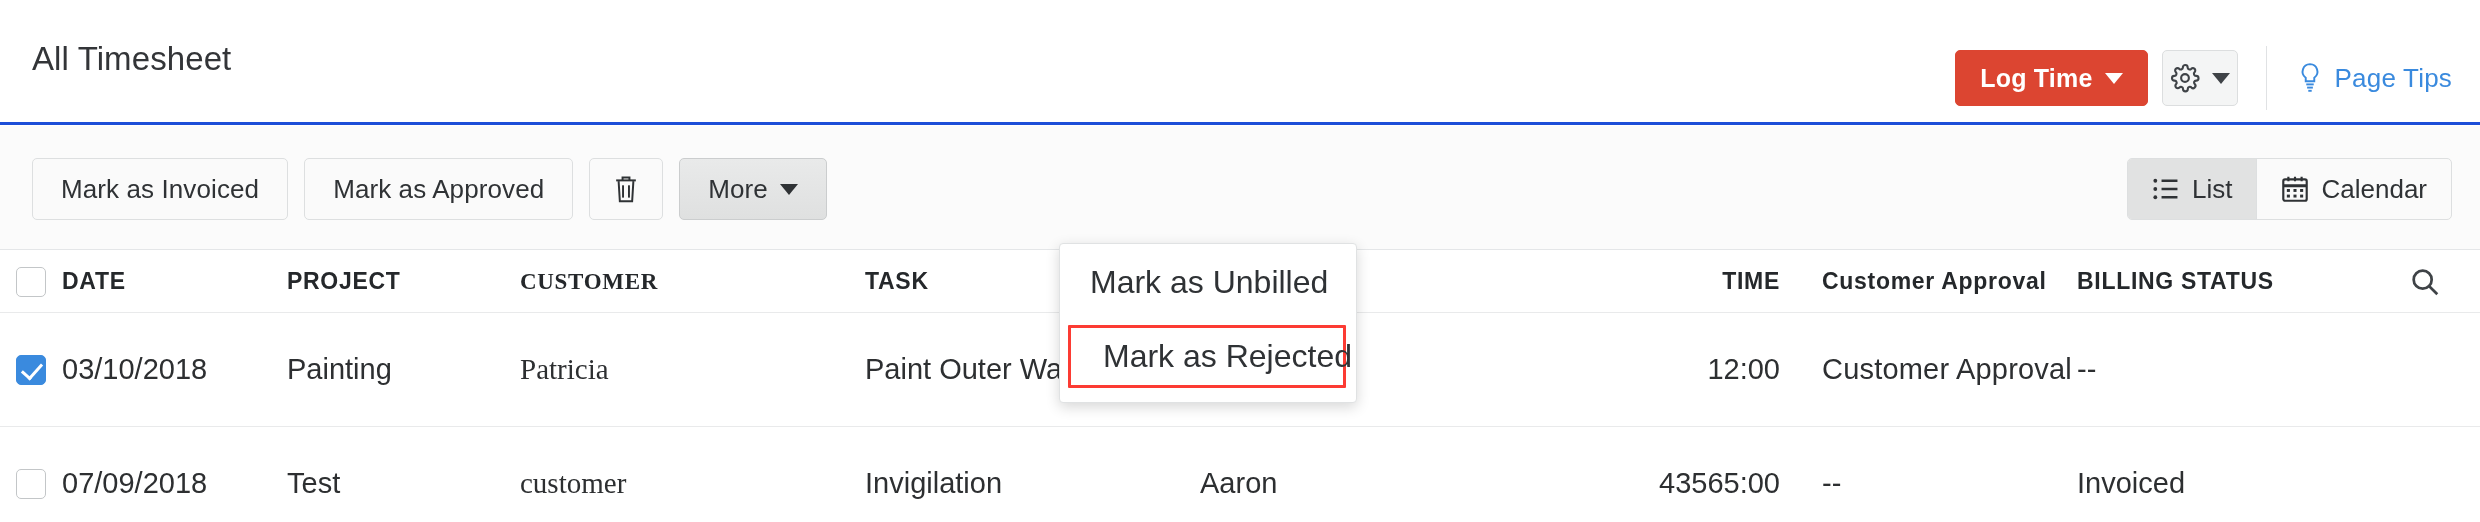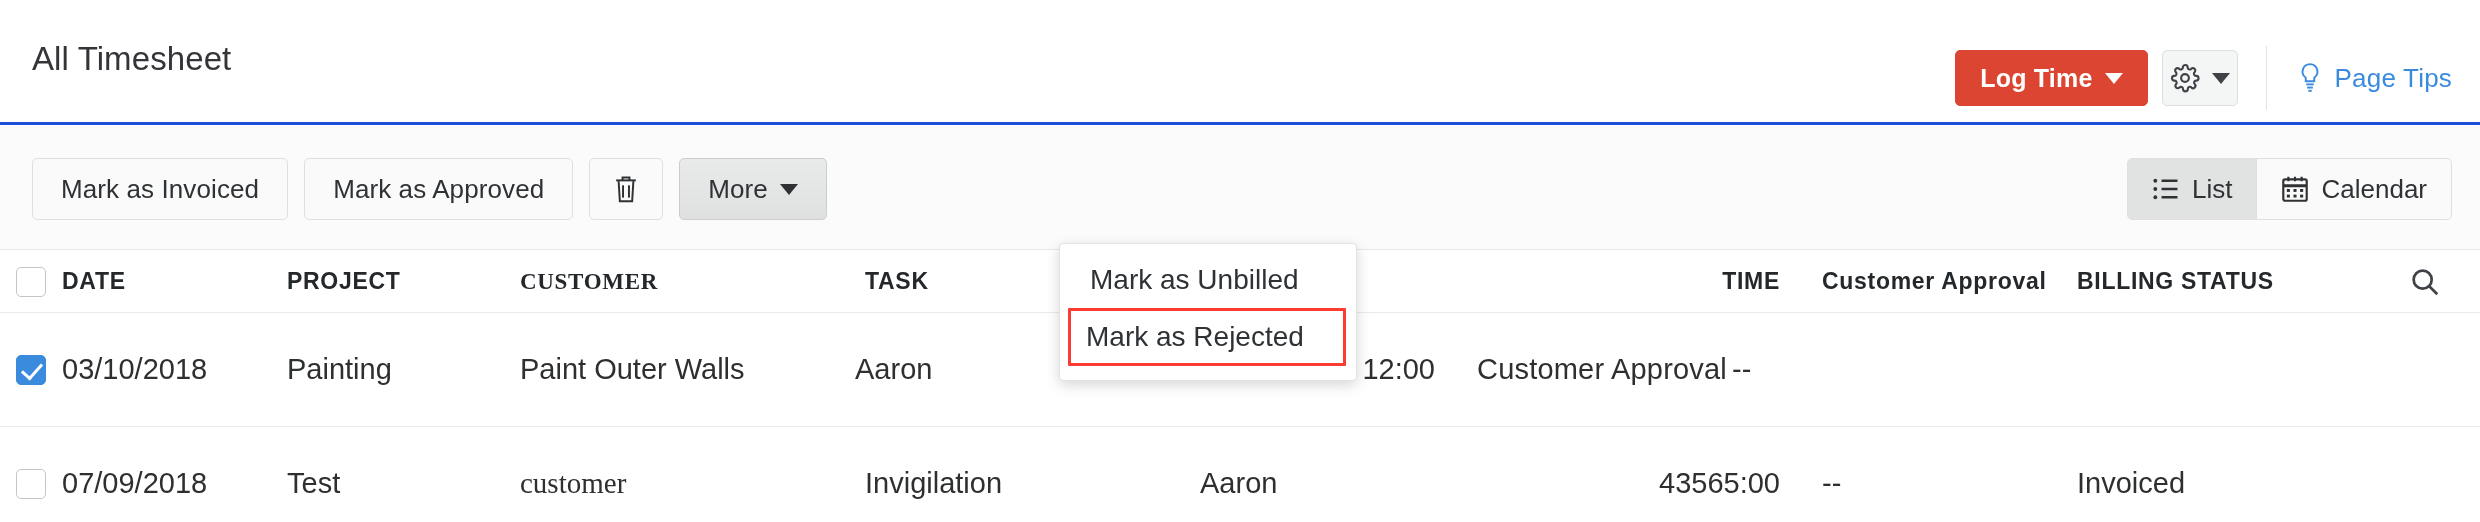--- a/index.html
+++ b/index.html
@@ -96,27 +96,27 @@
   .dropdown {
     position: absolute; left: 1059px; top: 243px; width: 298px;
     background: #ffffff;
     border: 1px solid #e0e2e3;
     border-radius: 4px;
     box-shadow: 0 4px 14px rgba(0,0,0,.16);
     z-index: 40;
     padding: 10px 0 12px 0;
   }
   .dd-item {
-    font-size: 28px; color: #2f3235;
+    font-size: 32px; color: #2f3235;
     padding: 10px 0 10px 30px; cursor: pointer; white-space: nowrap;
   }
   .dd-item.highlighted {
     border: 3px solid #fc3b33;
-    margin: 2px 10px 2px 8px;
-    padding-left: 15px;
+    margin: 14px 10px 2px 8px;
+    padding-left: 32px;
     border-radius: 1px;
   }
 
   
   .table { position: absolute; left: 0; top: 251px; width: 2480px; }
   .row {
     position: relative; display: flex; align-items: center;
     width: 2480px;
     border-bottom: 1px solid #e9eaeb;
   }
@@ -283,20 +283,21 @@
         </span>
       </div>
     </div>
 
     <div class="row data">
       <div class="c c-check">
         <span class="cb checked"></span>
       </div>
       <div class="c c-date">03/10/2018</div>
       <div class="c c-project link">Painting</div>
+      <div class="c c-customer">Patricia</div>
       <div class="c c-task">Paint Outer Walls</div>
       <div class="c c-user">Aaron</div>
       <div class="c c-time">12:00</div>
       <div class="c c-approval status-approval">Customer Approval</div>
       <div class="c c-billing">--</div>
       <div class="c c-search"></div>
     </div>
 
     <div class="row data">
       <div class="c c-check">

